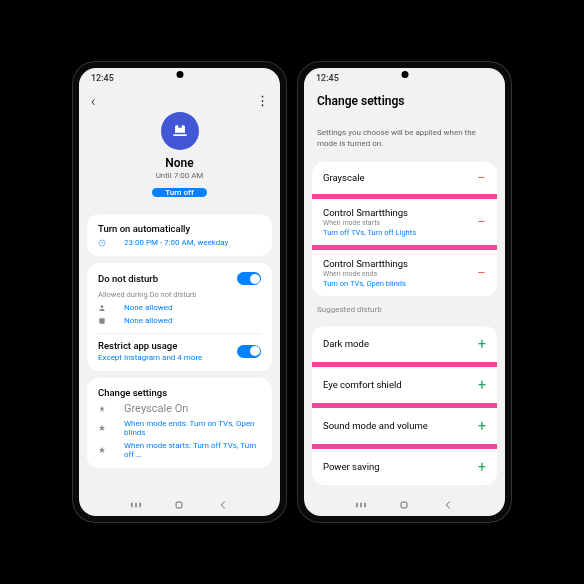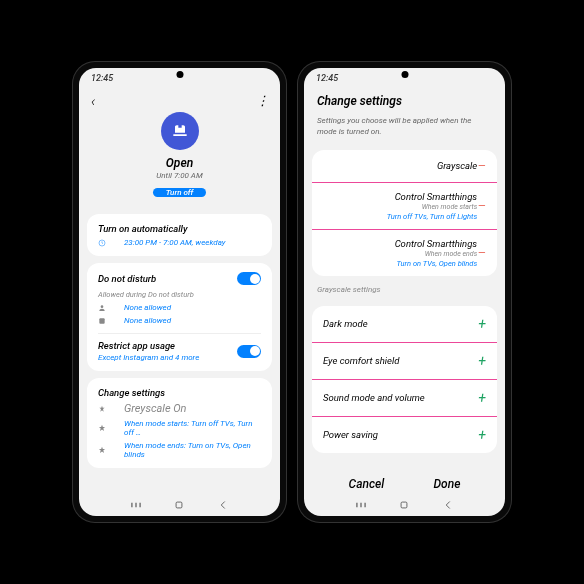--- a/index.html
+++ b/index.html
@@ -1,17 +1,17 @@
 <!DOCTYPE html>
 <html><head>
   <meta charset="utf-8">
   <style>
     * { margin:0; padding:0; box-sizing:border-box; font-family:-apple-system,BlinkMacSystemFont,'Segoe UI',Roboto,sans-serif; }
     body { background:#000; width:584px; height:584px; display:flex; justify-content:center; align-items:center; gap:12px; }
-    .phone { width:213px; height:460px; background:#0a0a0a; border-radius:22px; padding:6px; position:relative; box-shadow:0 0 0 1px #333;font-style:italic; }
+    .phone { width:213px; height:460px; background:#0a0a0a; border-radius:22px; padding:6px; position:relative; box-shadow:0 0 0 1px #333; }
     .screen { width:100%; height:100%; background:#f2f2f2; border-radius:17px; overflow:hidden; position:relative; display:flex; flex-direction:column; }
     .camera { position:absolute; top:9px; left:50%; transform:translateX(-50%); width:7px; height:7px; background:#000; border-radius:50%; z-index:10; }
     .status-bar { height:20px; display:flex; align-items:center; padding:0 12px; font-size:9px; color:#333; font-weight:500; }
     .content { flex:1; overflow:hidden; }
     .nav-bar { height:22px; display:flex; justify-content:space-around; align-items:center; padding:0 35px; }
     .nav-btn { width:14px; height:14px; display:flex; align-items:center; justify-content:center; }
     .nav-btn svg { width:14px; height:14px; }
     
     
     .topbar { display:flex; justify-content:space-between; align-items:center; padding:4px 12px 0; }
@@ -32,23 +32,23 @@
     .grey-text { font-size:11px; color:#888; }
     .sep { height:1px; background:#eee; margin:8px 0 6px; }
     .toggle-row { display:flex; justify-content:space-between; align-items:center; }
     .toggle { width:24px; height:13px; background:#0381fe; border-radius:7px; position:relative; }
     .toggle::after { content:''; position:absolute; width:10px; height:10px; background:#fff; border-radius:50%; top:1.5px; right:1.5px; }
     .sub-label { font-size:7.5px; color:#888; margin-top:5px; }
     
     
     .r-header { padding:6px 13px 2px; }
     .r-title { font-size:12px; font-weight:600; color:#000; }
-    .r-desc { font-size:8px; color:#666; margin-top:8px; line-height:1.35; }
-    .r-list { background:#fff; border-radius:12px; margin:10px 8px 0; overflow:hidden;text-align:right; }
-    .r-item { padding:8px 11px; display:flex; justify-content:space-between; align-items:center; border-top:1px solid #ec4899; }
+    .r-desc { font-size:8px; color:#666; margin-top:20px; line-height:1.35; }
+    .r-list { background:#fff; border-radius:12px; margin:10px 8px 0; overflow:hidden; }
+    .r-item { padding:8px 11px; display:flex; justify-content:space-between; align-items:center; border-top:5px solid #ec4899; }
     .r-item:first-child { border-top:none; }
     .r-item-left { flex:1; }
     .r-item-title { font-size:9.5px; color:#000; }
     .r-item-sub1 { font-size:7px; color:#888; margin-top:1px; }
     .r-item-sub2 { font-size:7.5px; color:#0381fe; margin-top:1px; }
     .minus { color:#e74c3c; font-size:16px; font-weight:300; line-height:1; }
     .plus { color:#1fa363; font-size:14px; font-weight:400; line-height:1; }
     .sect-label { font-size:8px; color:#888; padding:9px 13px 2px; }
     .r-simple { padding:11px 11px; }
     .btn-row { display:flex; justify-content:space-around; padding:12px 20px 4px; }
@@ -72,21 +72,21 @@
       <div class="topbar">
         <span class="back-arrow">‹</span>
         <span class="dots">⋮</span>
       </div>
       <div class="hero">
         <div class="hero-icon">
           <svg viewBox="0 0 24 24">
               <path d="M4 18h16v-2H4v2zm2-4h12V7c0-1.1-.9-2-2-2h-2v3H10V5H8c-1.1 0-2 .9-2 2v7z"></path>
             </svg>
         </div>
-        <div class="hero-title">Open</div>
+        <div class="hero-title">None</div>
         <div class="hero-sub">Until 7:00 AM</div>
         <div class="turn-off-btn">Turn off</div>
       </div>
 
       <div class="card">
         <div class="card-title">Turn on automatically</div>
         <div class="card-row">
           <svg class="row-icon clock-icon" viewBox="0 0 24 24">
               <circle cx="12" cy="12" r="9"></circle>
               <path d="M12 7v5l3 2"></path>
@@ -129,27 +129,27 @@
         <div class="card-row">
           <svg class="row-icon pin-icon" viewBox="0 0 24 24">
               <path d="M12 2l2 6h6l-5 4 2 8-5-4-5 4 2-8-5-4h6z"></path>
             </svg>
           <span class="grey-text">Greyscale On</span>
         </div>
         <div class="card-row">
           <svg class="row-icon star-icon" viewBox="0 0 24 24">
               <path d="M12 2l2.5 7h7l-5.5 4 2 8-6-4.5-6 4.5 2-8-5.5-4h7z"></path>
             </svg>
-          <span class="blue-text">When mode starts: Turn off TVs, Turn off …</span>
+          <span class="blue-text">When mode ends: Turn on TVs, Open blinds</span>
         </div>
         <div class="card-row">
           <svg class="row-icon star-icon" viewBox="0 0 24 24">
               <path d="M12 2l2.5 7h7l-5.5 4 2 8-6-4.5-6 4.5 2-8-5.5-4h7z"></path>
             </svg>
-          <span class="blue-text">When mode ends: Turn on TVs, Open blinds</span>
+          <span class="blue-text">When mode starts: Turn off TVs, Turn off …</span>
         </div>
       </div>
     </div>
     <div class="nav-bar">
       <div class="nav-btn">
           <svg viewBox="0 0 24 24">
             <path d="M4 8h2v8H4zm7 0h2v8h-2zm7 0h2v8h-2z" fill="#555"></path>
           </svg>
         </div>
       <div class="nav-btn">
@@ -196,21 +196,21 @@
         <div class="r-item">
           <div class="r-item-left">
             <div class="r-item-title">Control Smartthings</div>
             <div class="r-item-sub1">When mode ends</div>
             <div class="r-item-sub2">Turn on TVs, Open blinds</div>
           </div>
           <span class="minus">−</span>
         </div>
       </div>
 
-      <div class="sect-label">Grayscale settings</div>
+      <div class="sect-label">Suggested disturb</div>
 
       <div class="r-list">
         <div class="r-item r-simple">
           <div class="r-item-title">Dark mode</div>
           <span class="plus">+</span>
         </div>
         <div class="r-item r-simple">
           <div class="r-item-title">Eye comfort shield</div>
           <span class="plus">+</span>
         </div>

